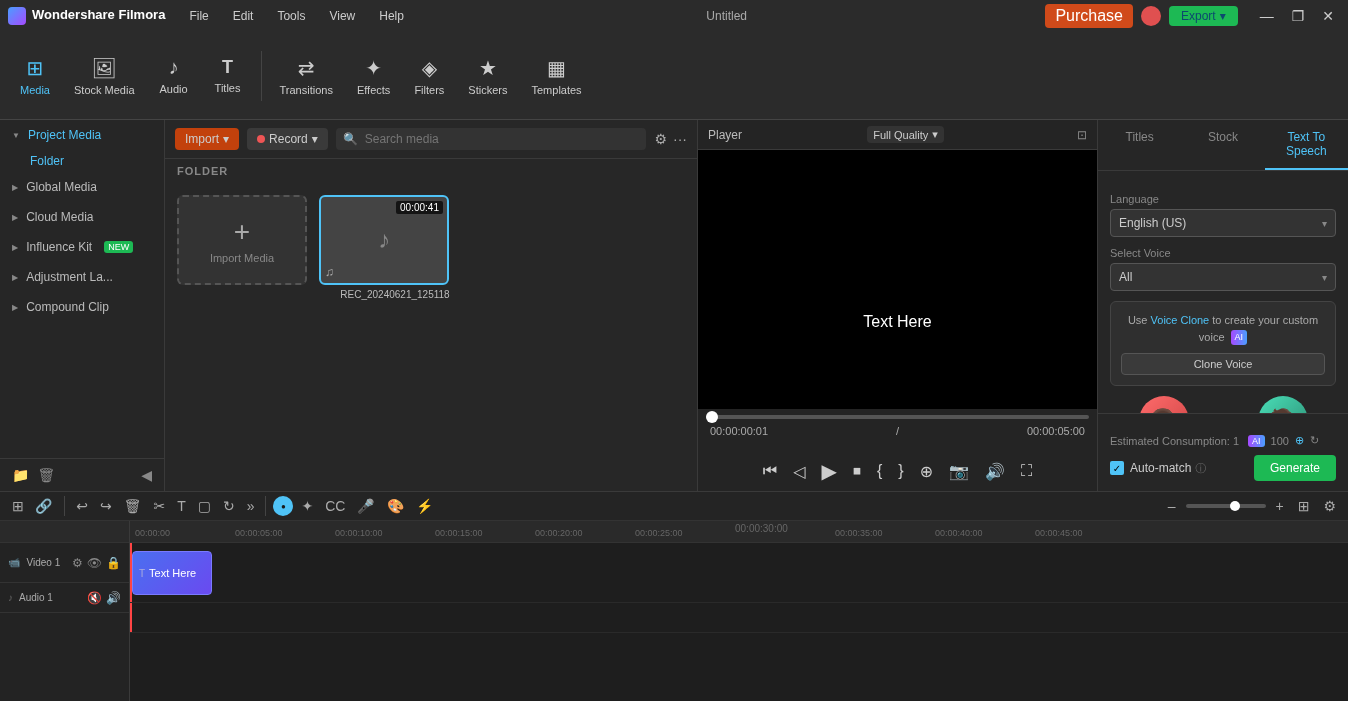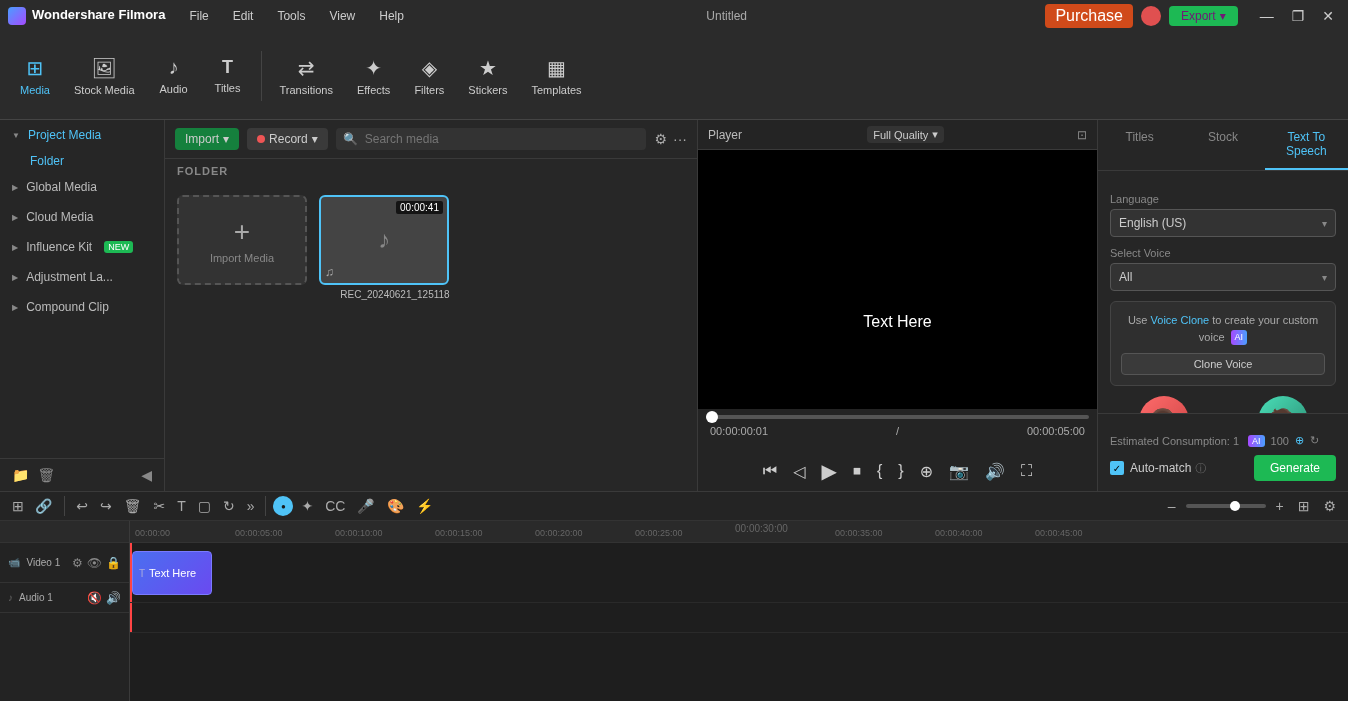--- a/index.html
+++ b/index.html
@@ -8,21 +8,21 @@
     
     #titlebar { display: flex; align-items: center; background: #2b2b2b; height: 32px; padding: 0 8px; flex-shrink: 0; }
     #titlebar .app-logo { display: flex; gap: 6px; color: #fff; font-size: 13px; font-weight: 600; margin-right: 20px; }
     #titlebar .app-logo .logo-icon { width: 18px; height: 18px; background: linear-gradient(135deg, #4a9eff, #a64aff); border-radius: 4px; }
     #titlebar .menu-items { display: flex; gap: 16px; color: #ccc; font-size: 12px; }
     #titlebar .menu-items span { cursor: pointer; padding: 2px 4px; }
     #titlebar .title { flex: 1; text-align: center; color: #aaa; font-size: 12px; }
     #titlebar .window-controls { display: flex; gap: 8px; align-items: center; }
     #titlebar .purchase-btn { background: #d04a1a; color: #fff; border: none; border-radius: 4px; padding: 3px 10px; font-size: 16px; cursor: pointer; }
     #titlebar .avatar { width: 20px; height: 20px; background: #e05050; border-radius: 50%; }
-    #titlebar .export-btn { background: #1db954; color: #701a75; border: none; border-radius: 4px; padding: 3px 12px; font-size: 12px; cursor: pointer; display: flex; align-items: center; gap: 4px; }
+    #titlebar .export-btn { background: #1db954; color: #0c4a6e; border: none; border-radius: 4px; padding: 3px 12px; font-size: 12px; cursor: pointer; display: flex; align-items: center; gap: 4px; }
     #titlebar .win-btns { display: flex; gap: 6px; margin-left: 8px; }
     .win-btn { background: none; border: none; color: #ccc; cursor: pointer; font-size: 14px; padding: 2px 6px; }
 
     
     #toolbar { display: flex; align-items: center; background: #2b2b2b; height: 88px; padding: 0 10px; flex-shrink: 0; border-bottom: 1px solid #444; gap: 4px; }
     .tool-item { display: flex; flex-direction: column; align-items: center; gap: 4px; padding: 6px 10px; cursor: pointer; border-radius: 6px; color: #ccc; font-size: 11px; min-width: 50px; }
     .tool-item.active { color: #4fc3f7; }
     .tool-icon { font-size: 20px; }
     .tool-divider { width: 1px; height: 50px; background: #444; margin: 0 4px; }
 
@@ -35,21 +35,21 @@
     .panel-item .triangle { font-size: 8px; color: #888; }
     .panel-item.active { color: #4fc3f7; }
     .panel-item .badge-new { background: #1db954; color: #fff; font-size: 9px; padding: 1px 4px; border-radius: 3px; margin-left: 4px; }
     .panel-sub { padding-left: 30px; color: #4fc3f7; font-size: 12px; padding-top: 4px; padding-bottom: 4px; cursor: pointer; }
     .panel-bottom { margin-top: auto; border-top: 1px solid #3a3a3a; display: flex; align-items: center; padding: 8px 12px; gap: 8px; }
     .panel-bottom-icon { font-size: 14px; color: #888; cursor: pointer; }
 
     
     #media-area { flex: 1; background: #272727; display: flex; flex-direction: column; border-right: 1px solid #3a3a3a; max-width: 670px; }
     #media-toolbar { display: flex; align-items: center; gap: 8px; padding: 8px 10px; border-bottom: 1px solid #3a3a3a; }
-    .import-btn { background: #15803d; border: none; color: #ccc; border-radius: 4px; padding: 4px 10px; font-size: 12px; cursor: pointer; display: flex; align-items: center; gap: 4px; }
+    .import-btn { background: #c2410c; border: none; color: #ccc; border-radius: 4px; padding: 4px 10px; font-size: 12px; cursor: pointer; display: flex; align-items: center; gap: 4px; }
     .record-btn { background: #3a3a3a; border: none; color: #ccc; border-radius: 4px; padding: 4px 10px; font-size: 12px; cursor: pointer; display: flex; align-items: center; gap: 4px; }
     .record-dot { width: 8px; height: 8px; background: #e55; border-radius: 50%; }
     .search-box { flex: 1; background: #333; border: none; border-radius: 4px; padding: 4px 8px; color: #ccc; font-size: 12px; display: flex; align-items: center; gap: 6px; }
     .search-box input { background: none; border: none; color: #ccc; font-size: 12px; outline: none; width: 100%; }
     .media-toolbar-icons { display: flex; gap: 6px; color: #aaa; }
     .media-toolbar-icons span { cursor: pointer; font-size: 14px; }
     .folder-label { padding: 6px 12px; font-size: 11px; color: #888; font-weight: 600; letter-spacing: 1px; }
     .media-grid { display: flex; flex-wrap: wrap; gap: 12px; padding: 12px; }
     .media-add-card { width: 130px; height: 90px; background: #333; border: 2px dashed #555; border-radius: 6px; display: flex; flex-direction: column; align-items: center; justify-content: center; cursor: pointer; color: #888; }
     .media-add-card .plus { font-size: 28px; color: #aaa; }

